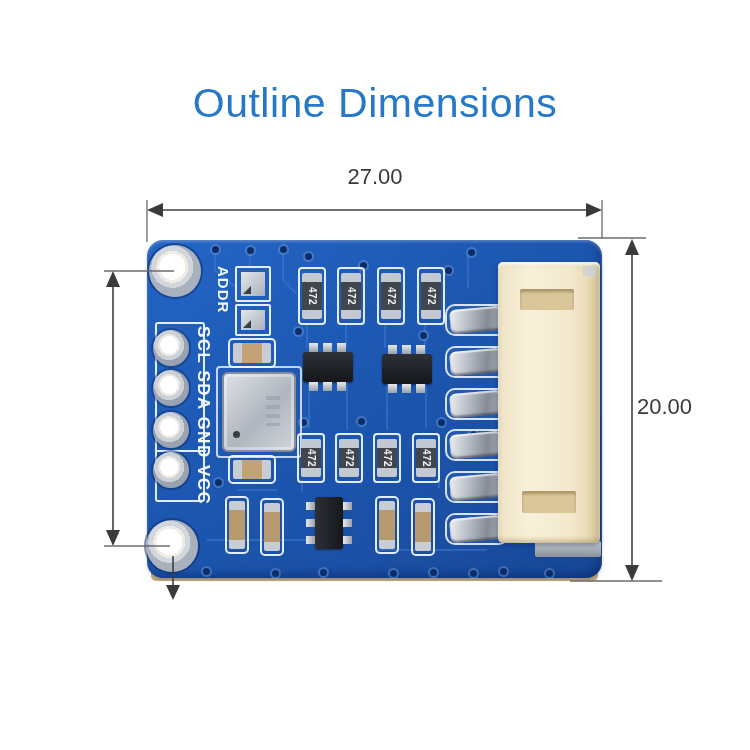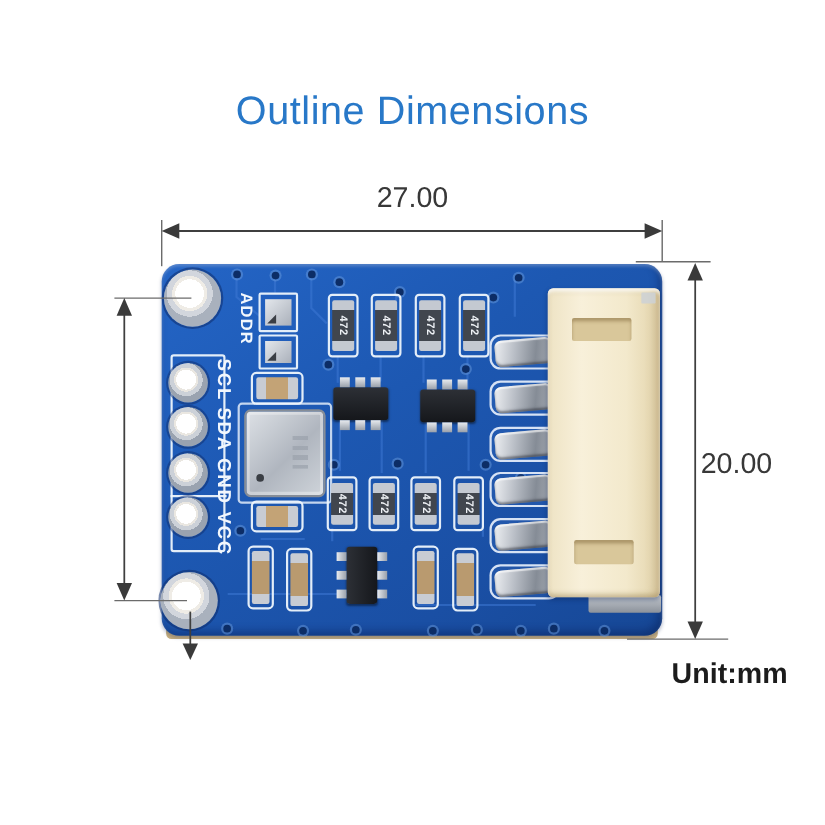--- a/index.html
+++ b/index.html
@@ -1,25 +1,25 @@
 <!DOCTYPE html>
 <html><head>
 <meta charset="utf-8">
 <style>
   html,body{margin:0;padding:0;background:#ffffff;}
   #stage{position:relative;width:750px;height:750px;background:#ffffff;overflow:hidden;
          font-family:"Liberation Sans",sans-serif;}
   .abs{position:absolute;}
 
   
-  #title{left:0;top:80px;width:750px;text-align:center;font-size:36px;font-weight:500;
+  #title{left:0;top:80px;width:750px;text-align:center;font-size:41px;font-weight:500;
          letter-spacing:.5px;color:#2878C8;}
-  .dim-label{color:#383838;font-size:26px;}
+  .dim-label{color:#383838;font-size:22px;}
   #lbl-width{left:300px;top:164px;width:150px;text-align:center;}
-  #lbl-height{left:637px;top:406px;}
+  #lbl-height{left:637px;top:394px;}
   #lbl-spacing{left:22px;top:394px;width:86px;text-align:center;}
   #lbl-radius{left:132px;top:600px;font-size:25px;}
   #lbl-unit{right:34px;top:597px;font-size:26px;font-weight:bold;color:#1c1c1c;}
 
   
   #board-edge{left:151px;top:565px;width:447px;height:16px;background:#c6ae7f;border-radius:5px;}
   #board{left:147px;top:240px;width:455px;height:338px;border-radius:16px;
          background:linear-gradient(145deg,#2465c6 0%,#1d58b2 40%,#1a4fa4 75%,#164795 100%);
          box-shadow:inset 0 2px 3px rgba(255,255,255,.25), inset -3px -4px 8px rgba(0,15,60,.35),
                     0 2px 3px rgba(20,40,90,.25);}
@@ -326,15 +326,14 @@
     </g>
 
     <g>
       <line class="dl" x1="173" y1="556" x2="173" y2="587"></line>
       <polygon class="ah" points="173,600 166,585 180,585"></polygon>
     </g>
   </svg>
 
   <div class="abs dim-label" id="lbl-width">27.00</div>
   <div class="abs dim-label" id="lbl-height">20.00</div>
-  <div class="abs" id="lbl-unit">Unit:mm</div>
 
 </div>
 
 </body></html>

